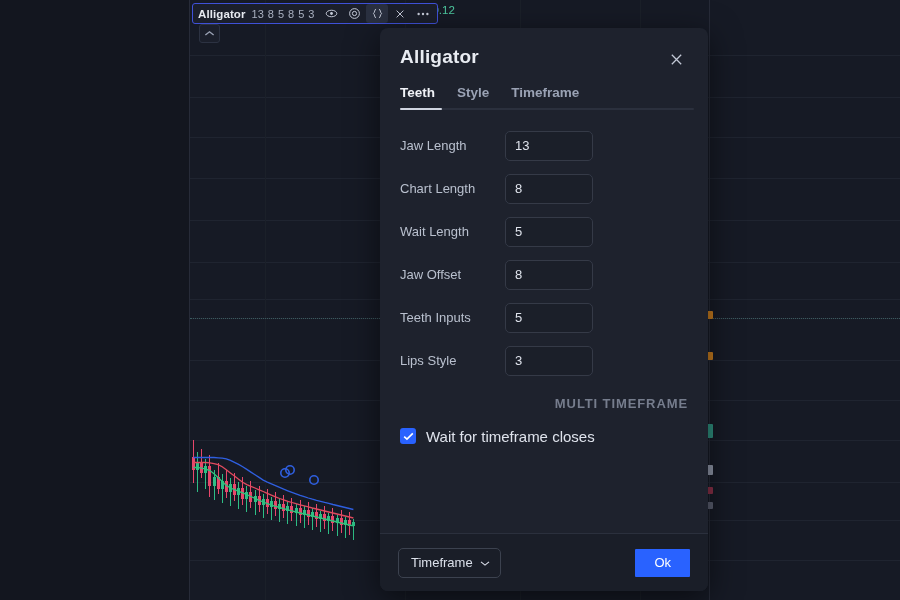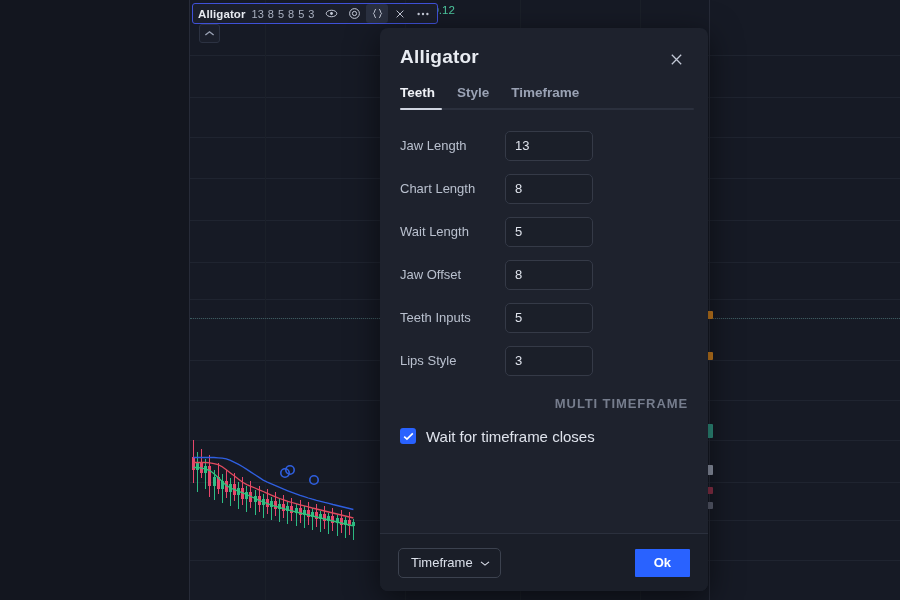--- a/index.html
+++ b/index.html
@@ -191,21 +191,21 @@
   .footer-right { display: flex; align-items: center; gap: 10px; }
   .btn-cancel {
     height: 30px; padding: 0 15px;
     background: transparent; border: 1px solid #2f4bc4; border-radius: 5px;
     color: #5b7cfa; font-size: 13px; font-weight: bold;
     font-family: "Liberation Sans", sans-serif;
   }
   .btn-ok {
     height: 28px; padding: 0 19px;
     background: #2962ff; border: none; border-radius: 1px;
-    color: #ffffff; font-size: 13px; font-weight: bold;
+    color: #ffffff; font-size: 13px; font-weight: normal;
     font-family: "Liberation Sans", sans-serif;
   }
 </style>
 </head>
 <body>
 
 <div id="root">
 
   <div class="chart-pane">
     <div class="chart-left-gutter"></div>

